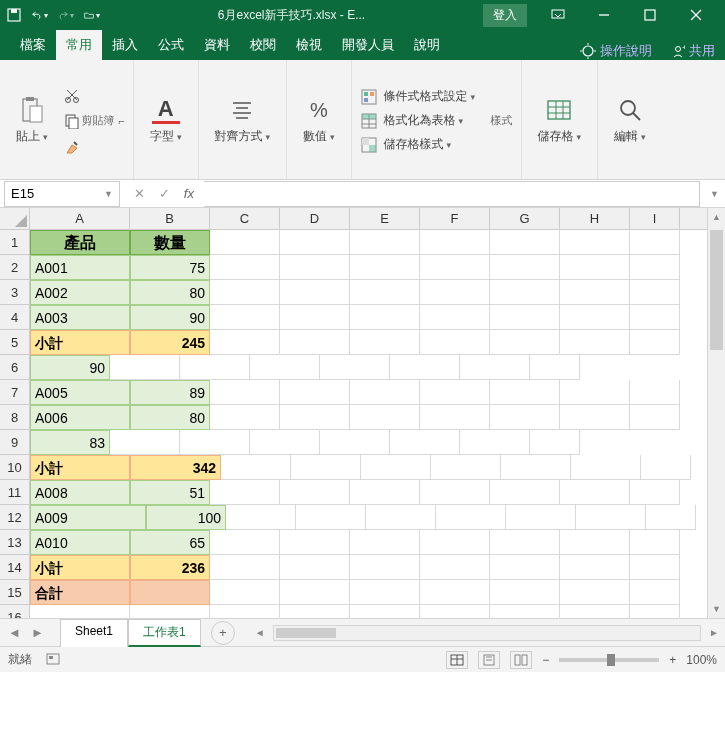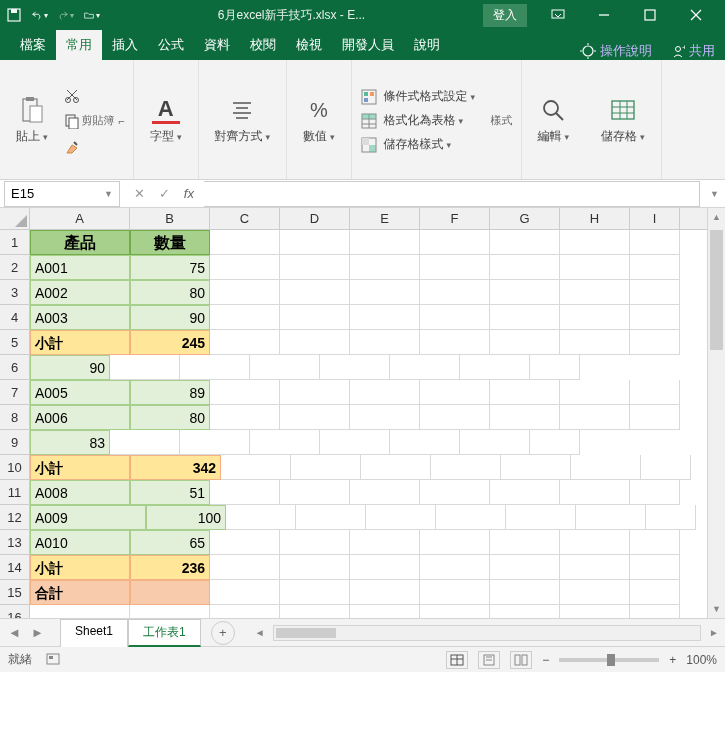--- a/index.html
+++ b/index.html
@@ -262,48 +262,48 @@
             </span>
             <span class="drop">儲存格樣式</span>
           </div>
     </div>
       </div>
     <div class="glabel">
         <span>樣式</span>
       </div>
   </div>
 
-  <div class="rgroup" style="border-right:none">
-    <div class="gbody">
-        <div class="bigbtn">
-          <span class="ico">
-            <svg width="24" height="24">
-              <circle cx="10" cy="10" r="7" fill="none" stroke="#555" stroke-width="1.8"></circle>
-              <line x1="15" y1="15" x2="22" y2="22" stroke="#555" stroke-width="2"></line>
-            </svg>
-          </span>
-          <span class="drop">編輯</span>
-        </div>
-      </div>
-    <div class="glabel"></div>
-  </div>
-
   <div class="rgroup">
     <div class="gbody">
         <div class="bigbtn">
           <span class="ico">
             <svg width="26" height="22">
               <rect x="2" y="2" width="22" height="18" fill="none" stroke="#3a8a5f" stroke-width="1.3"></rect>
               <line x1="2" y1="8" x2="24" y2="8" stroke="#3a8a5f"></line>
               <line x1="2" y1="14" x2="24" y2="14" stroke="#3a8a5f"></line>
               <line x1="10" y1="2" x2="10" y2="20" stroke="#3a8a5f"></line>
               <line x1="17" y1="2" x2="17" y2="20" stroke="#3a8a5f"></line>
             </svg>
           </span>
           <span class="drop">儲存格</span>
+        </div>
+      </div>
+    <div class="glabel"></div>
+  </div>
+
+  <div class="rgroup" style="border-right:none">
+    <div class="gbody">
+        <div class="bigbtn">
+          <span class="ico">
+            <svg width="24" height="24">
+              <circle cx="10" cy="10" r="7" fill="none" stroke="#555" stroke-width="1.8"></circle>
+              <line x1="15" y1="15" x2="22" y2="22" stroke="#555" stroke-width="2"></line>
+            </svg>
+          </span>
+          <span class="drop">編輯</span>
         </div>
       </div>
     <div class="glabel"></div>
   </div>
 </div>
 
 <div class="formula-bar">
   <div class="namebox">
       <span>E15</span>
       <span style="font-size:9px;color:#888">▼</span>

